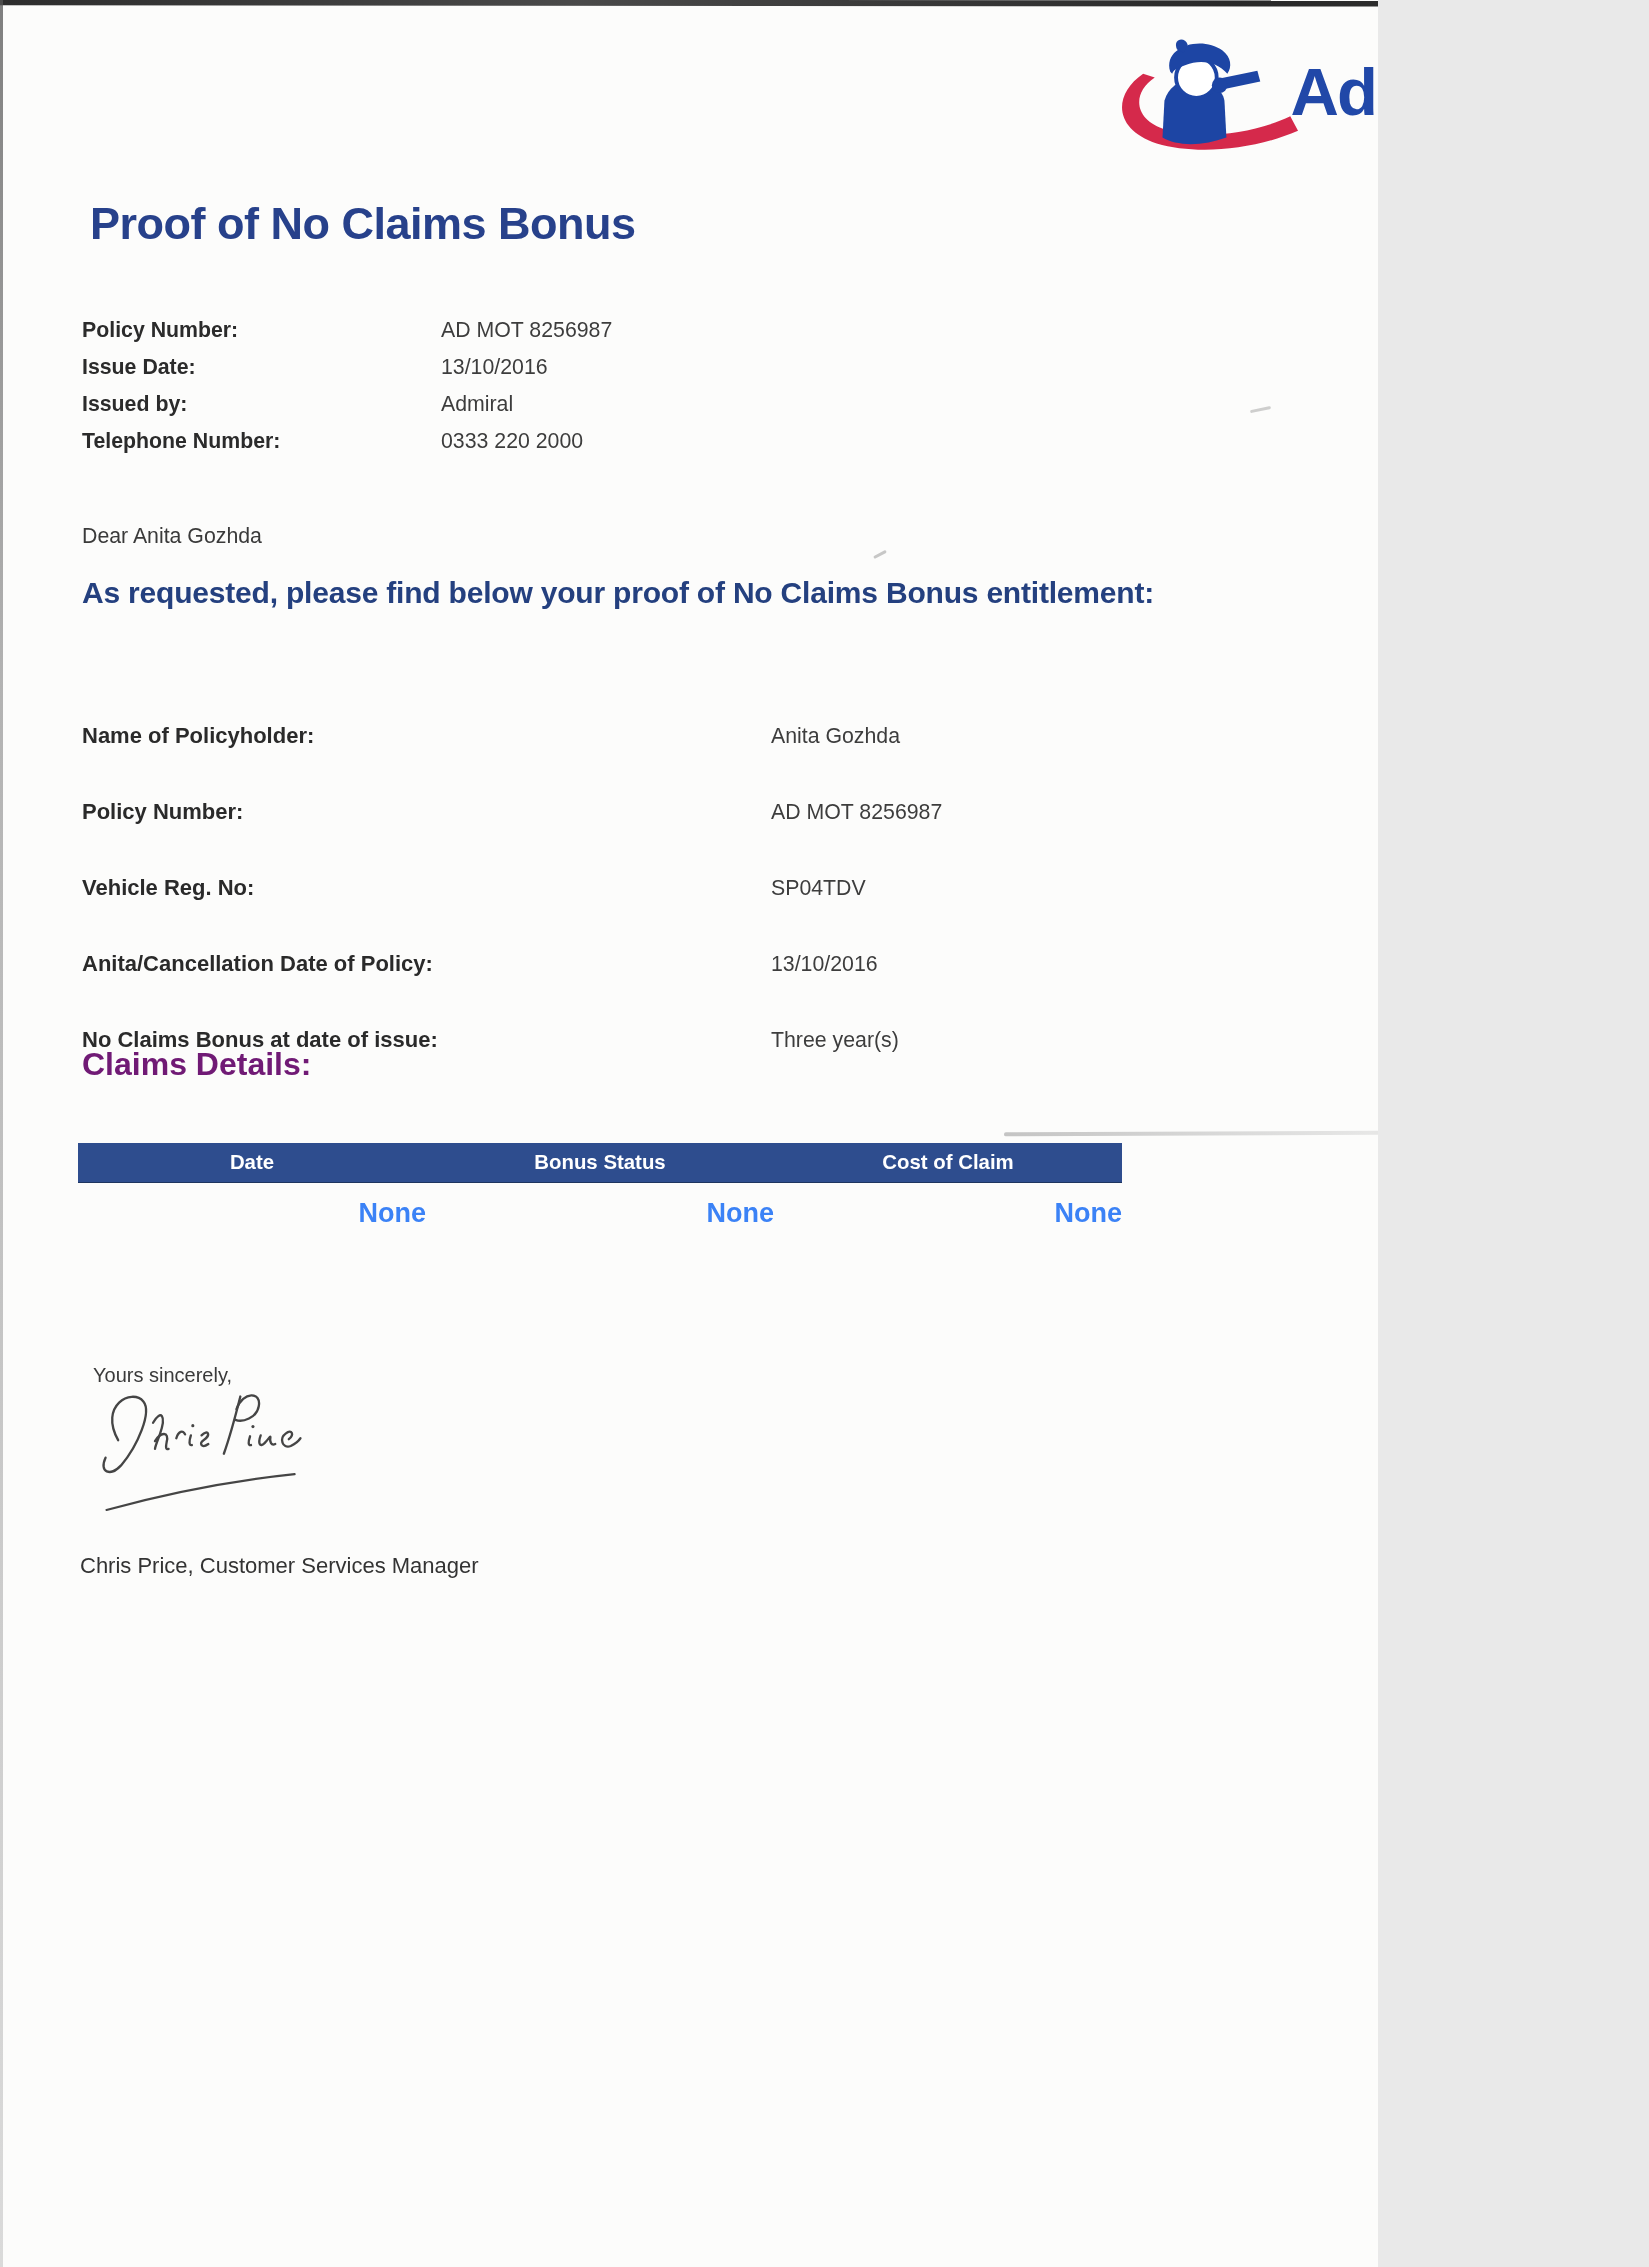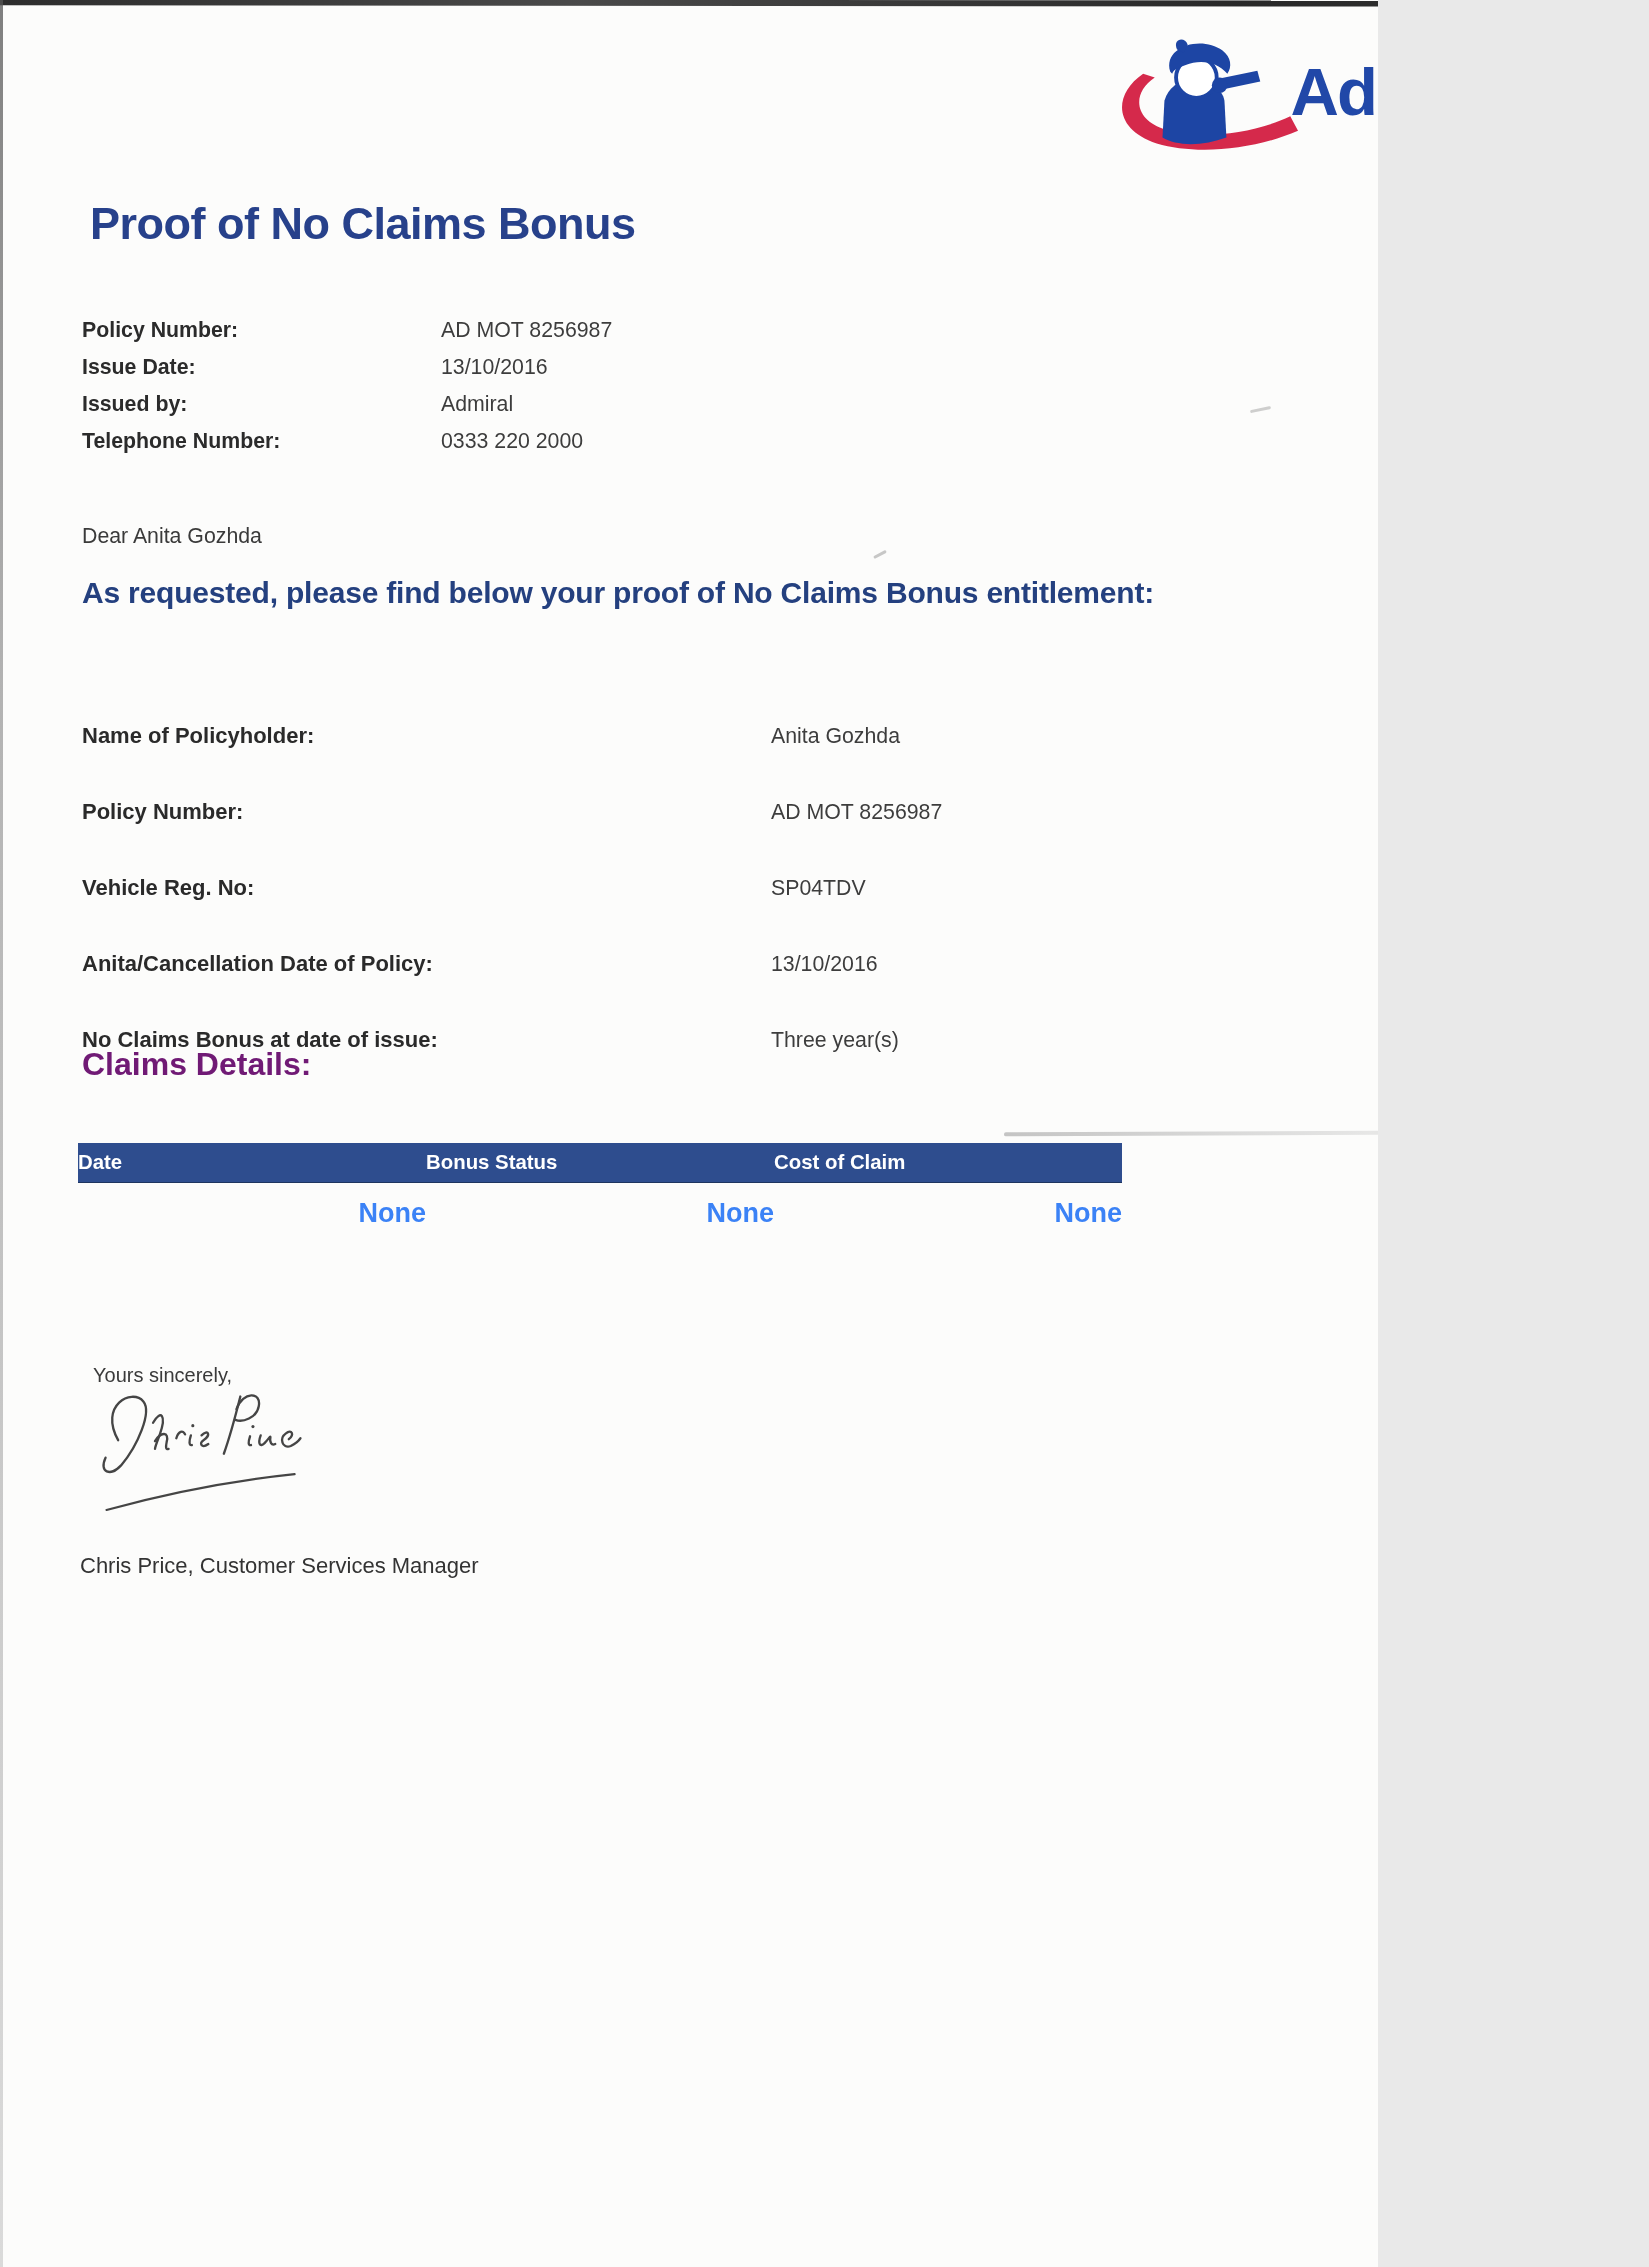--- a/index.html
+++ b/index.html
@@ -57,21 +57,21 @@
   .det-row .lbl{width:689px;font-size:22px;font-weight:bold;color:#2a2a2a;}
   .det-row .val{font-size:21.3px;color:#3d3d3d;}
 
   .claims-heading{position:absolute;top:1046px;left:82px;margin:0;
     font-size:32px;font-weight:bold;color:#701a75;}
 
   
   .claims-table{position:absolute;top:1143px;left:78px;width:1044px;}
   .thead{display:flex;background:#2e4d8e;height:39px;align-items:center;
     box-shadow:0 1px 0 #1e355f;}
-  .thead .th{flex:1;text-align:left;color:#ffffff;font-size:20.4px;font-weight:bold;}
+  .thead .th{flex:1;text-align:center;color:#ffffff;font-size:20.4px;font-weight:bold;}
   .trow{display:flex;margin-top:15.5px;}
   .trow .td{flex:1;text-align:right;color:#3b82f6;font-size:27px;font-weight:bold;}
 
   .body-par{position:absolute;top:1254px;left:80px;width:1402px;margin:0;
     font-size:21.3px;line-height:32px;color:#383838;}
 
   .closing{position:absolute;top:1351px;left:80px;margin:13px;
     font-size:20px;color:#3a3a3a;}
 
   .signature{position:absolute;top:1382px;left:56px;}

